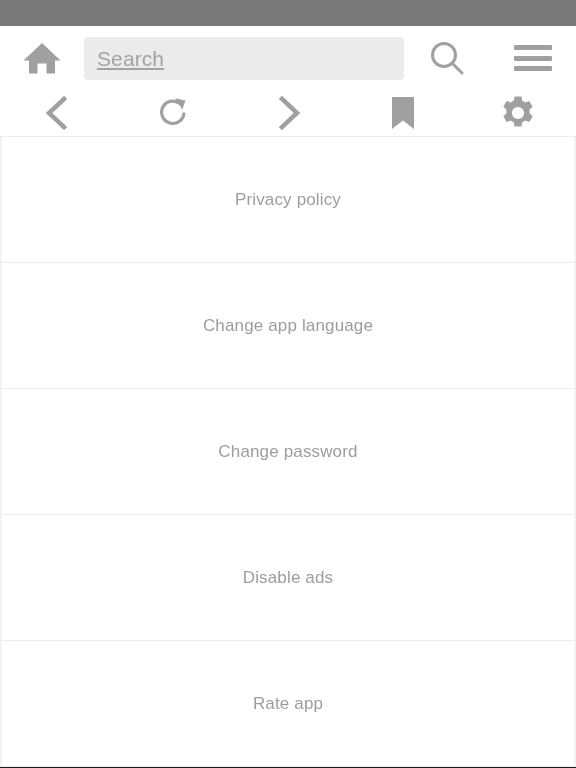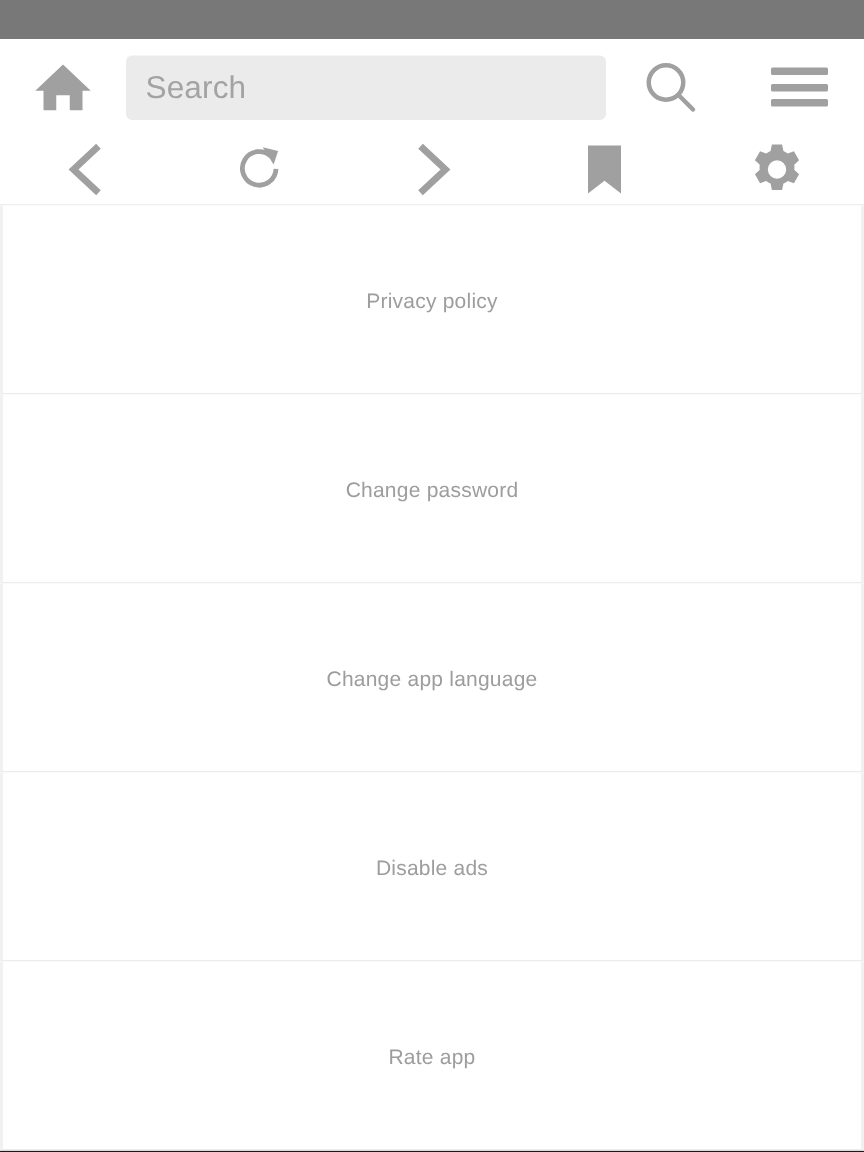--- a/index.html
+++ b/index.html
@@ -58,20 +58,21 @@
     display: flex;
     align-items: center;
     box-sizing: border-box;
     padding-left: 13px;
   }
   .search-placeholder {
     color: #a3a3a3;
     font-size: 21px;
     line-height: 21px;
     letter-spacing: 0.1px;
+    text-decoration: underline;
   }
 
   .search-btn {
     flex: 0 0 auto;
     width: 85px;
     display: flex;
     align-items: center;
     justify-content: center;
   }
   .menu-btn {
@@ -130,21 +131,21 @@
     display: flex;
     align-items: center;
     justify-content: center;
     background: #ffffff;
   }
   .list-item:last-child {
     border-bottom: 1px solid #ececec;
   }
   .list-item-label {
     color: #9d9d9d;
-    font-size: 14px;
+    font-size: 17px;
     line-height: 24px;
     letter-spacing: 0.15px;
     text-align: center;
   }
 
   svg { display: block; }
 </style>
 </head>
 <body>
 
@@ -229,28 +230,28 @@
     </div>
   </div>
 
   <div class="list">
 
     <div class="list-item">
       <span class="list-item-label">Privacy policy</span>
     </div>
 
     <div class="list-item">
+      <span class="list-item-label">Change app language</span>
+    </div>
+
+    <div class="list-item">
       <span class="list-item-label">Change password</span>
     </div>
 
     <div class="list-item">
-      <span class="list-item-label">Change app language</span>
-    </div>
-
-    <div class="list-item">
       <span class="list-item-label">Disable ads</span>
     </div>
 
     <div class="list-item">
       <span class="list-item-label">Rate app</span>
     </div>
 
   </div>
 
 </div>

